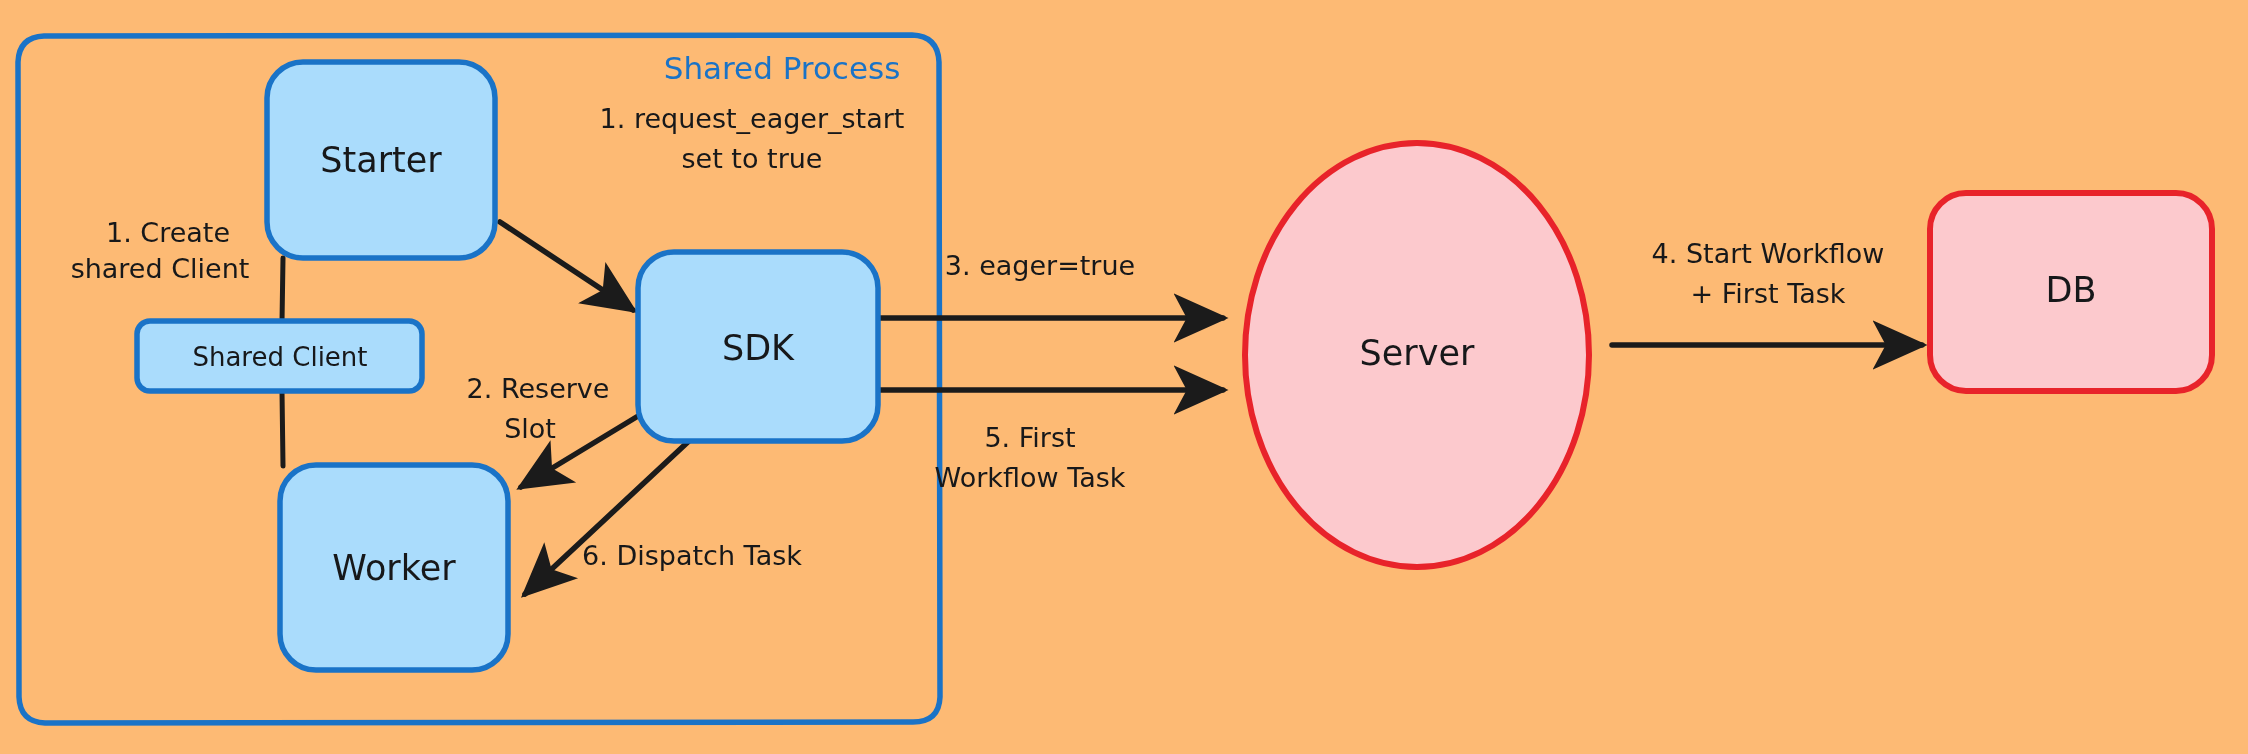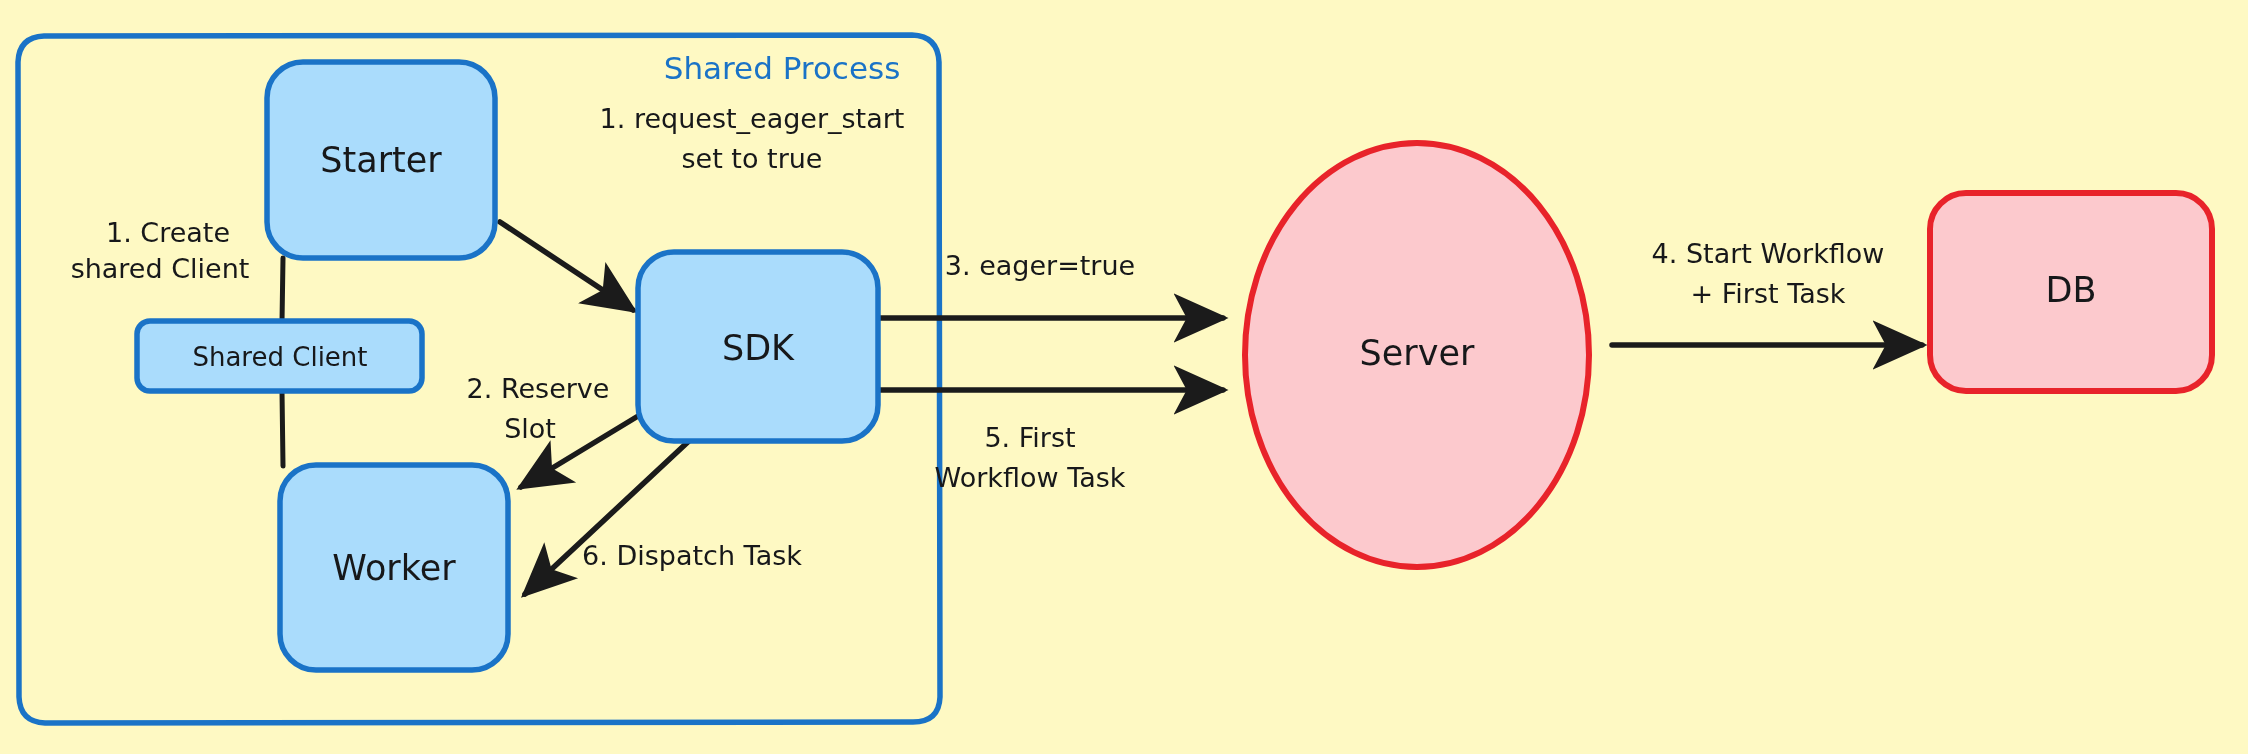--- a/index.html
+++ b/index.html
@@ -7,21 +7,21 @@
     padding: 0;
     background: #ffffff;
   }
   body {
     font-family: "DejaVu Sans", sans-serif;
   }
   #canvas {
     position: relative;
     width: 2248px;
     height: 754px;
-    background: #fef9c3;
+    background: #fdba74;
     overflow: hidden;
   }
   #diagram-svg {
     position: absolute;
     left: 0;
     top: 0;
     width: 2248px;
     height: 754px;
   }
   .node-label {

